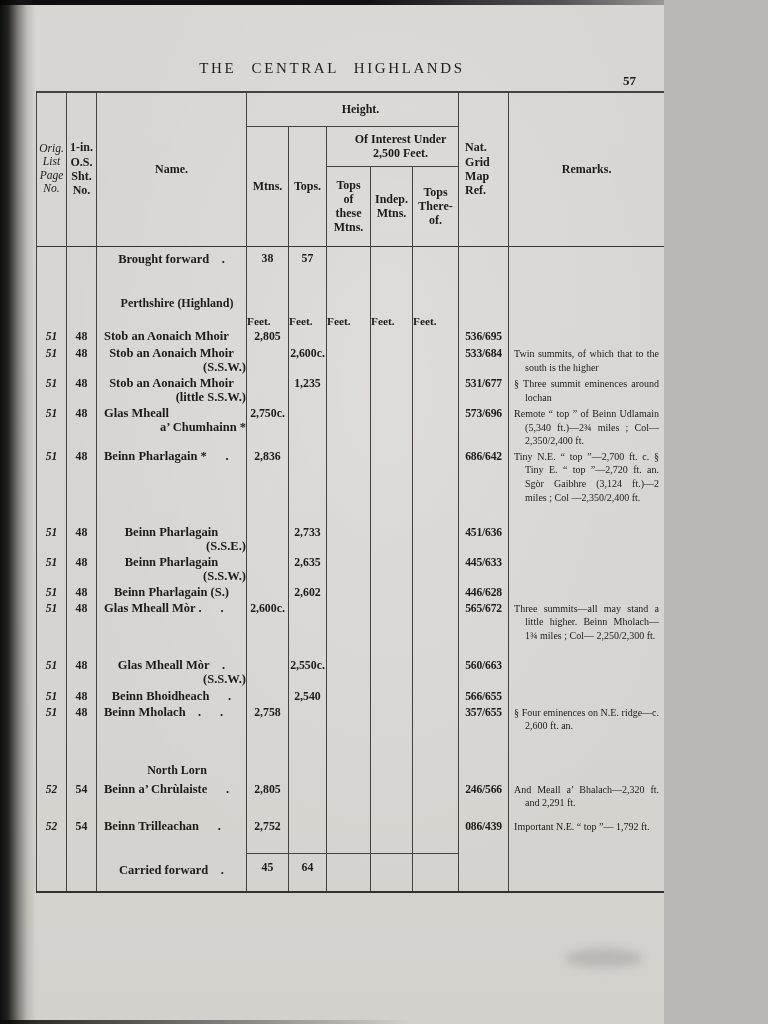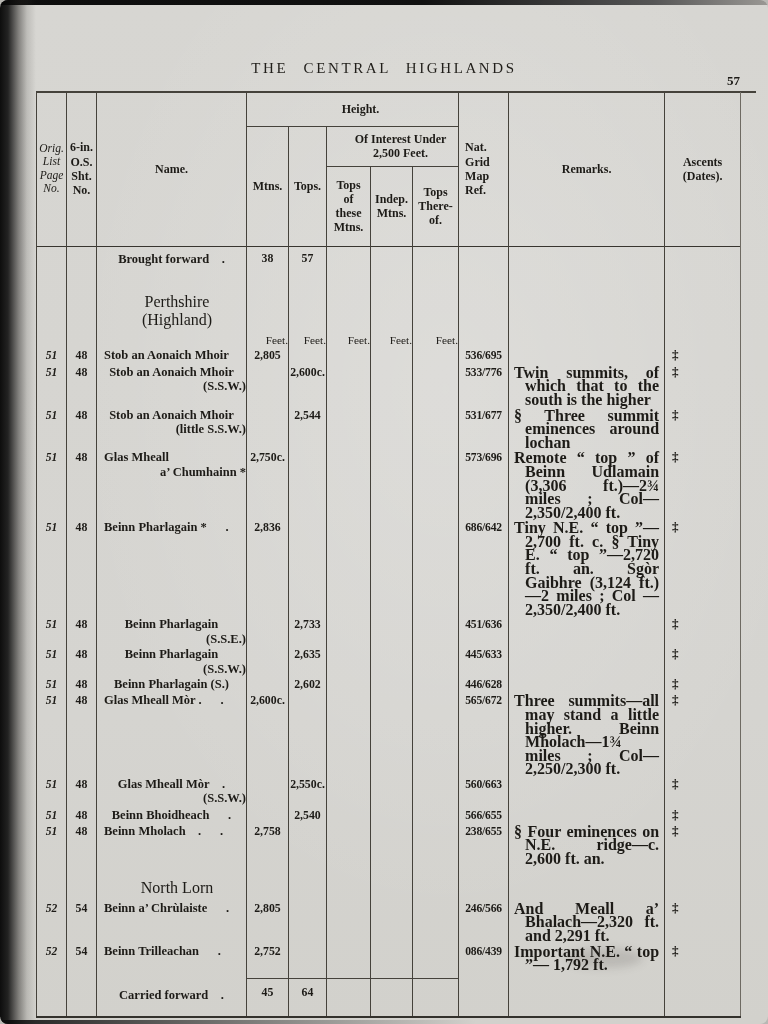--- a/index.html
+++ b/index.html
@@ -3,28 +3,27 @@
 <meta charset="utf-8">
 <style>
   :root{
     --ink:#1d1b17;
     --rule:#45423b;
     --rule-soft:#6e6a62;
   }
   html,body{margin:0;padding:0;background:#b9b8b4;}
   .page{
     position:relative;
-    width:768px;height:1024px;
+    width:664px;height:1024px;
     background:
       radial-gradient(ellipse at 58% 38%, rgba(255,255,255,.18), rgba(0,0,0,0) 60%),
       linear-gradient(180deg,#d7d6d2 0%,#d5d4d0 70%,#d2d1cc 100%);
     overflow:hidden;
     font-family:"Liberation Serif","DejaVu Serif",serif;
     color:var(--ink);
-    border-radius:8px;
   }
   .top-strip{position:absolute;top:0;left:0;width:100%;height:5px;
     background:linear-gradient(90deg,#0d0d0d 0%,#111 55%,#555 85%,#9a9894 100%);}
   .gutter{position:absolute;top:0;left:0;width:36px;height:100%;
     background:linear-gradient(90deg,rgba(5,5,5,.96) 0%,rgba(10,10,10,.88) 22%,rgba(30,28,26,.45) 52%,rgba(60,58,54,.16) 75%,rgba(0,0,0,0) 100%);}
   .bottom-strip{position:absolute;bottom:0;left:0;width:62%;height:4px;
     background:linear-gradient(90deg,rgba(10,10,10,.9),rgba(10,10,10,0));}
   .smudge{position:absolute;left:565px;top:948px;width:78px;height:20px;border-radius:50%;
     background:rgba(40,38,34,.14);filter:blur(4px);}
   .running-head{position:absolute;top:60px;left:0;width:100%;text-align:center;
@@ -44,31 +43,31 @@
   thead .h-underline{border-bottom:1.4px solid var(--rule);padding-left:16px;}
   tbody tr:first-child td{border-top:1.8px solid #38352f;}
   
   tbody td:nth-child(1){text-align:center;font-style:italic;font-weight:700;font-size:11.5px;padding-top:2px;}
   tbody td:nth-child(2){text-align:center;font-weight:700;font-size:11.8px;padding-top:2px;}
   tbody td:nth-child(3){padding-top:1px;}
   tbody td:nth-child(4),tbody td:nth-child(5),tbody td:nth-child(6),
   tbody td:nth-child(7),tbody td:nth-child(8){text-align:center;font-weight:700;
     font-size:11.8px;white-space:nowrap;padding-top:2px;}
   tbody td:nth-child(9){text-align:center;font-weight:700;font-size:11.6px;letter-spacing:-.2px;padding-top:2px;}
-  tbody td:nth-child(10){font-weight:700;font-size:16px;line-height:13.6px;
+  tbody td:nth-child(10){font-weight:400;font-size:10px;line-height:13.6px;
     text-align:justify;padding:2px 5px 0 16px;text-indent:-11px;}
   tbody td:nth-child(11){text-align:left;padding-left:7px;font-size:13px;font-weight:700;padding-top:1px;}
   .nm{font-weight:700;font-size:12.5px;text-align:left;padding-left:7px;white-space:nowrap;}
   .nm2{font-weight:700;font-size:12.5px;text-align:right;padding-left:44px;white-space:nowrap;}
   tr.ctr .nm{text-align:center;padding-left:0;}
   tr.nm2tight .nm2{padding-left:18px;}
-  tr.sec td:nth-child(3){font-weight:400;font-size:16px;text-align:center;vertical-align:bottom;padding-bottom:3px;padding-left:11px;}
+  tr.sec td:nth-child(3){font-weight:700;font-size:12px;text-align:center;vertical-align:bottom;padding-bottom:3px;padding-left:11px;}
   tr.fw td:nth-child(3){font-weight:700;font-size:12.5px;text-align:center;padding-top:5px;}
   tr.fw td:nth-child(4),tr.fw td:nth-child(5){padding-top:5px;}
-  tr.feet td{font-weight:400;font-size:11.3px;text-align:right;padding-top:1px;}
+  tr.feet td{font-weight:700;font-size:11.3px;text-align:left;padding-top:1px;}
   tr.cfwd td:nth-child(4),tr.cfwd td:nth-child(5),tr.cfwd td:nth-child(6),
   tr.cfwd td:nth-child(7),tr.cfwd td:nth-child(8){border-top:1.2px solid var(--rule);padding-top:7px;}
   tr.cfwd td:nth-child(3){padding-top:9px;}
 </style>
 </head>
 <body>
 
 <div class="page">
   <div class="top-strip"></div>
   <div class="gutter"></div>
@@ -93,21 +92,21 @@
           <col style="width:50px">
         <col style="width:156px">
           <col style="width:76px">
       </colgroup>
       <thead>
         <tr style="height:34px">
           <th rowspan="3" class="h-orig">Orig.
 List
 Page
 No.</th>
-          <th rowspan="3">6-in.
+          <th rowspan="3">1-in.
 O.S.
 Sht.
 No.</th>
           <th rowspan="3">Name.</th>
           <th colspan="5" class="h-underline">Height.</th>
           <th rowspan="3" class="h-grid">Nat.
 Grid
 Map
 Ref.</th>
           <th rowspan="3">Remarks.</th>
@@ -197,34 +196,34 @@
           <td>48</td>
           <td>
             <div class="nm">Stob an Aonaich Mhoir</div>
             <div class="nm2">(S.S.W.)</div>
           </td>
           <td></td>
           <td>2,600c.</td>
           <td></td>
             <td></td>
             <td></td>
-          <td>533/776</td>
+          <td>533/684</td>
           <td>Twin summits, of which that to the south is the higher</td>
           <td>‡</td>
         </tr>
 
         <tr class="ctr" style="height:30px">
           <td>51</td>
           <td>48</td>
           <td>
             <div class="nm">Stob an Aonaich Mhoir</div>
             <div class="nm2">(little S.S.W.)</div>
           </td>
           <td></td>
-          <td>2,544</td>
+          <td>1,235</td>
           <td></td>
             <td></td>
             <td></td>
           <td>531/677</td>
           <td>§ Three summit eminences around lochan</td>
           <td>‡</td>
         </tr>
 
         <tr class="nm2tight" style="height:40px">
           <td>51</td>
@@ -232,21 +231,21 @@
           <td>
             <div class="nm">Glas Mheall</div>
             <div class="nm2">a’ Chumhainn *</div>
           </td>
           <td>2,750c.</td>
           <td></td>
           <td></td>
             <td></td>
             <td></td>
           <td>573/696</td>
-          <td>Remote “ top ” of Beinn Udlamain (3,306 ft.)—2¾ miles ; Col—2,350/2,400 ft.</td>
+          <td>Remote “ top ” of Beinn Udlamain (5,340 ft.)—2¾ miles ; Col—2,350/2,400 ft.</td>
           <td>‡</td>
         </tr>
 
         <tr style="height:76px">
           <td>51</td>
           <td>48</td>
           <td>
               <div class="nm">Beinn Pharlagain *  .</div>
             </td>
           <td>2,836</td>
@@ -362,21 +361,21 @@
           <td>51</td>
           <td>48</td>
           <td>
               <div class="nm">Beinn Mholach  .  .</div>
             </td>
           <td>2,758</td>
           <td></td>
           <td></td>
             <td></td>
             <td></td>
-          <td>238/655</td>
+          <td>357/655</td>
           <td>§ Four eminences on N.E. ridge—c. 2,600 ft. an.</td>
           <td>‡</td>
         </tr>
 
         <tr class="sec" style="height:33px">
           <td></td>
             <td></td>
           <td>North Lorn</td>
           <td></td>
             <td></td>

